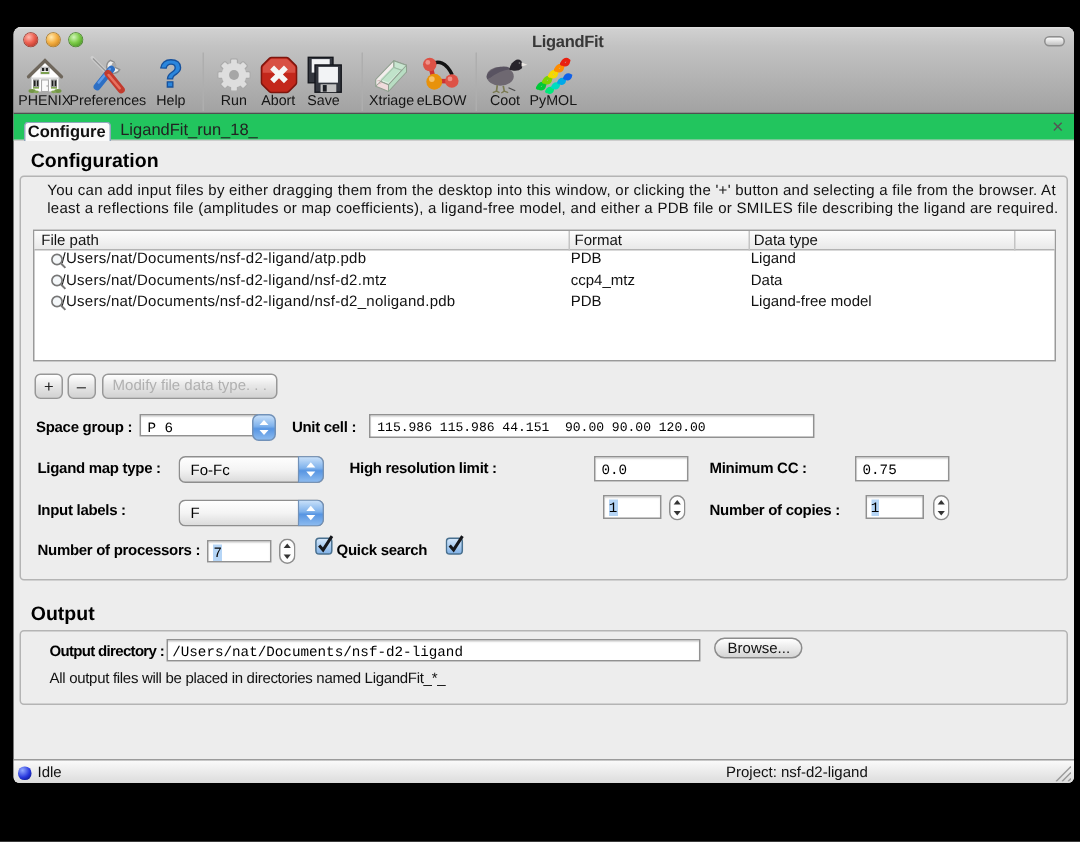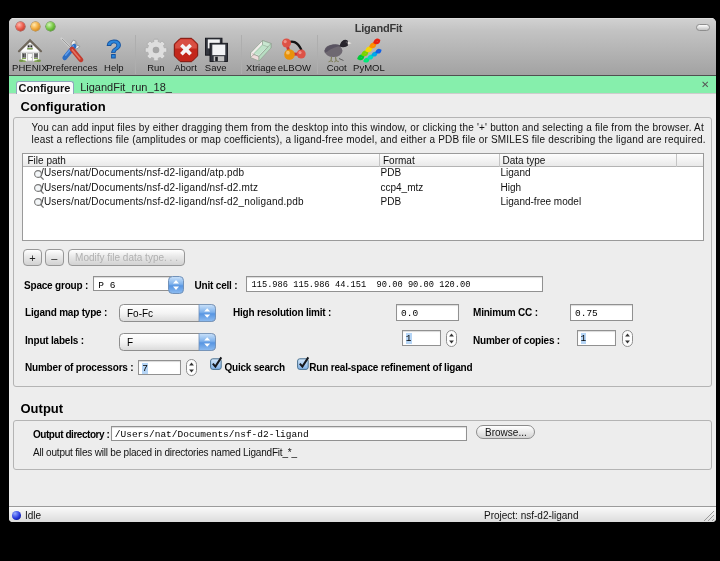--- a/index.html
+++ b/index.html
@@ -6,21 +6,21 @@
   *{box-sizing:border-box;}
   body{font-family:"Liberation Sans",sans-serif;}
   #win{position:absolute;left:9px;top:18px;width:707px;height:504px;border-radius:5px 5px 4px 4px;background:#ededed;overflow:hidden;}
   #hdr{position:absolute;left:0;top:0;width:707px;height:58px;background:linear-gradient(#d2d2d2,#c3c3c3 22%,#a2a2a2);border-bottom:1px solid #4f4f4f;box-shadow:inset 0 1px 0 #dedede;}
   .tl{position:absolute;top:3.8px;width:9px;height:9px;border-radius:50%;}
   .lbl{position:absolute;top:44px;font-size:9.5px;color:#151515;text-align:center;transform:translateX(-50%);white-space:nowrap;}
   .sep{position:absolute;top:17px;height:39px;width:1px;background:#aeaeae;}
   .icn{position:absolute;transform:translateX(-50%);}
   #pill{position:absolute;left:687px;top:5.5px;width:14px;height:7px;border-radius:4px;background:linear-gradient(#fdfdfd,#c2c2c2);border:1px solid #8e8e8e;}
   #title{position:absolute;left:0;top:4px;width:707px;text-align:center;font-size:11px;font-weight:bold;color:#383838;letter-spacing:-0.2px;margin-left:16px;}
-  #tabbar{position:absolute;left:0;top:58px;width:707px;height:17.5px;background:#86efac;border-bottom:1px solid #cdcdcd;}
+  #tabbar{position:absolute;left:0;top:58px;width:707px;height:17.5px;background:#22c55e;border-bottom:1px solid #cdcdcd;}
   #tab1{position:absolute;left:6.5px;top:4.5px;width:58px;height:13px;background:#fafafa;border:1px solid #8fa7bc;border-bottom:none;border-radius:3px 3px 0 0;font-size:11px;font-weight:bold;color:#111;text-align:center;line-height:12px;}
   #tab2{position:absolute;left:67px;top:4.5px;width:100px;font-size:11px;color:#222;text-align:center;line-height:13px;white-space:nowrap;}
   #tabx{position:absolute;left:692px;top:2.5px;font-size:10px;color:#555;}
   .h1{position:absolute;font-size:13px;font-weight:bold;color:#000;white-space:nowrap;}
   .panel{position:absolute;left:4px;width:699px;border:1px solid #b4b4b4;border-radius:3px;}
   .txt{position:absolute;font-size:10px;color:#111;white-space:nowrap;}
   .blbl{position:absolute;font-size:10px;font-weight:bold;color:#000;white-space:nowrap;letter-spacing:-0.2px;}
   .fld{position:absolute;background:#fff;border:1px solid #919191;box-shadow:inset 0 1px 1px rgba(0,0,0,0.15);}
   .mono{font-family:"Liberation Mono",monospace;font-size:9.5px;color:#000;white-space:pre;}
   .btn{position:absolute;background:linear-gradient(#ffffff,#e8e8e8 45%,#d2d2d2);border:1px solid #979797;border-radius:4px;font-size:11px;color:#222;text-align:center;}
@@ -175,21 +175,21 @@
   <div class="txt" style="left:360px;top:0.5px;">Format</div>
   <div class="txt" style="left:479.5px;top:0.5px;">Data type</div>
   <div style="position:absolute;left:355.5px;top:0;width:1px;height:13px;background:#c4c4c4;"></div>
   <div style="position:absolute;left:475.5px;top:0;width:1px;height:13px;background:#c4c4c4;"></div>
   <div style="position:absolute;left:653px;top:0;width:1px;height:13px;background:#c4c4c4;"></div>
   <div class="txt" style="left:18px;top:13px;letter-spacing:0.18px;">/Users/nat/Documents/nsf-d2-ligand/atp.pdb</div>
   <div class="txt" style="left:357.5px;top:13px;">PDB</div>
   <div class="txt" style="left:477.5px;top:13px;">Ligand</div>
   <div class="txt" style="left:18px;top:27.5px;letter-spacing:0.18px;">/Users/nat/Documents/nsf-d2-ligand/nsf-d2.mtz</div>
   <div class="txt" style="left:357.5px;top:27.5px;">ccp4_mtz</div>
-  <div class="txt" style="left:477.5px;top:27.5px;">High</div>
+  <div class="txt" style="left:477.5px;top:27.5px;">Data</div>
   <div class="txt" style="left:18px;top:42px;letter-spacing:0.18px;">/Users/nat/Documents/nsf-d2-ligand/nsf-d2_noligand.pdb</div>
   <div class="txt" style="left:357.5px;top:42px;">PDB</div>
   <div class="txt" style="left:477.5px;top:42px;">Ligand-free model</div>
   <div style="position:absolute;left:9.5px;top:12.5px;"><svg width="12" height="12" viewBox="0 0 12 12">
           <circle cx="5" cy="5" r="3.4" fill="#dfe8ef" fill-opacity="0.35" stroke="#777" stroke-width="1.1"></circle>
           <line x1="7.7" y1="7.7" x2="10.6" y2="10.6" stroke="#777" stroke-width="1.3"></line>
         </svg></div>
       <div style="position:absolute;left:9.5px;top:26.5px;"><svg width="12" height="12" viewBox="0 0 12 12">
           <circle cx="5" cy="5" r="3.4" fill="#dfe8ef" fill-opacity="0.35" stroke="#777" stroke-width="1.1"></circle>
           <line x1="7.7" y1="7.7" x2="10.6" y2="10.6" stroke="#777" stroke-width="1.3"></line>
@@ -313,21 +313,20 @@
   <div style="position:absolute;left:287.5px;top:338.3px;"><svg width="14" height="14" viewBox="0 0 14 14">
 <defs>
           <linearGradient id="cb2" x1="0" y1="0" x2="0" y2="1">
             <stop offset="0" stop-color="#d6e9fb"></stop>
             <stop offset="1" stop-color="#7fb0e6"></stop>
           </linearGradient>
         </defs>
 <rect x="0.6" y="2.8" width="10.6" height="10.6" rx="2.2" fill="url(#cb2)" stroke="#49708f" stroke-width="1"></rect>
 <path d="M2.8 7.6 L5.4 10.6 L11.3 1.4" fill="none" stroke="#16181c" stroke-width="2"></path>
 </svg></div>
-  <div class="blbl" style="left:300.3px;top:343.5px;">Run real-space refinement of ligand</div>
   <div class="h1" style="left:11.5px;top:383px;">Output</div>
   <div class="panel" style="top:402px;height:50px;"></div>
   <div class="blbl" style="left:24px;top:410.5px;letter-spacing:-0.45px;">Output directory :</div>
   <div class="fld" style="left:101.8px;top:407.5px;width:356px;height:15.5px;">
       <span class="mono" style="position:absolute;left:3px;top:2px;letter-spacing:0px;">/Users/nat/Documents/nsf-d2-ligand</span>
     </div>
   <div class="pillbtn" style="left:467.4px;top:406.8px;width:59px;height:14.6px;line-height:13.5px;border-radius:8px;">Browse...</div>
   <div class="txt" style="left:24px;top:429px;letter-spacing:-0.2px;">All output files will be placed in directories named LigandFit_*_</div>
 
   <div id="statusbar">

